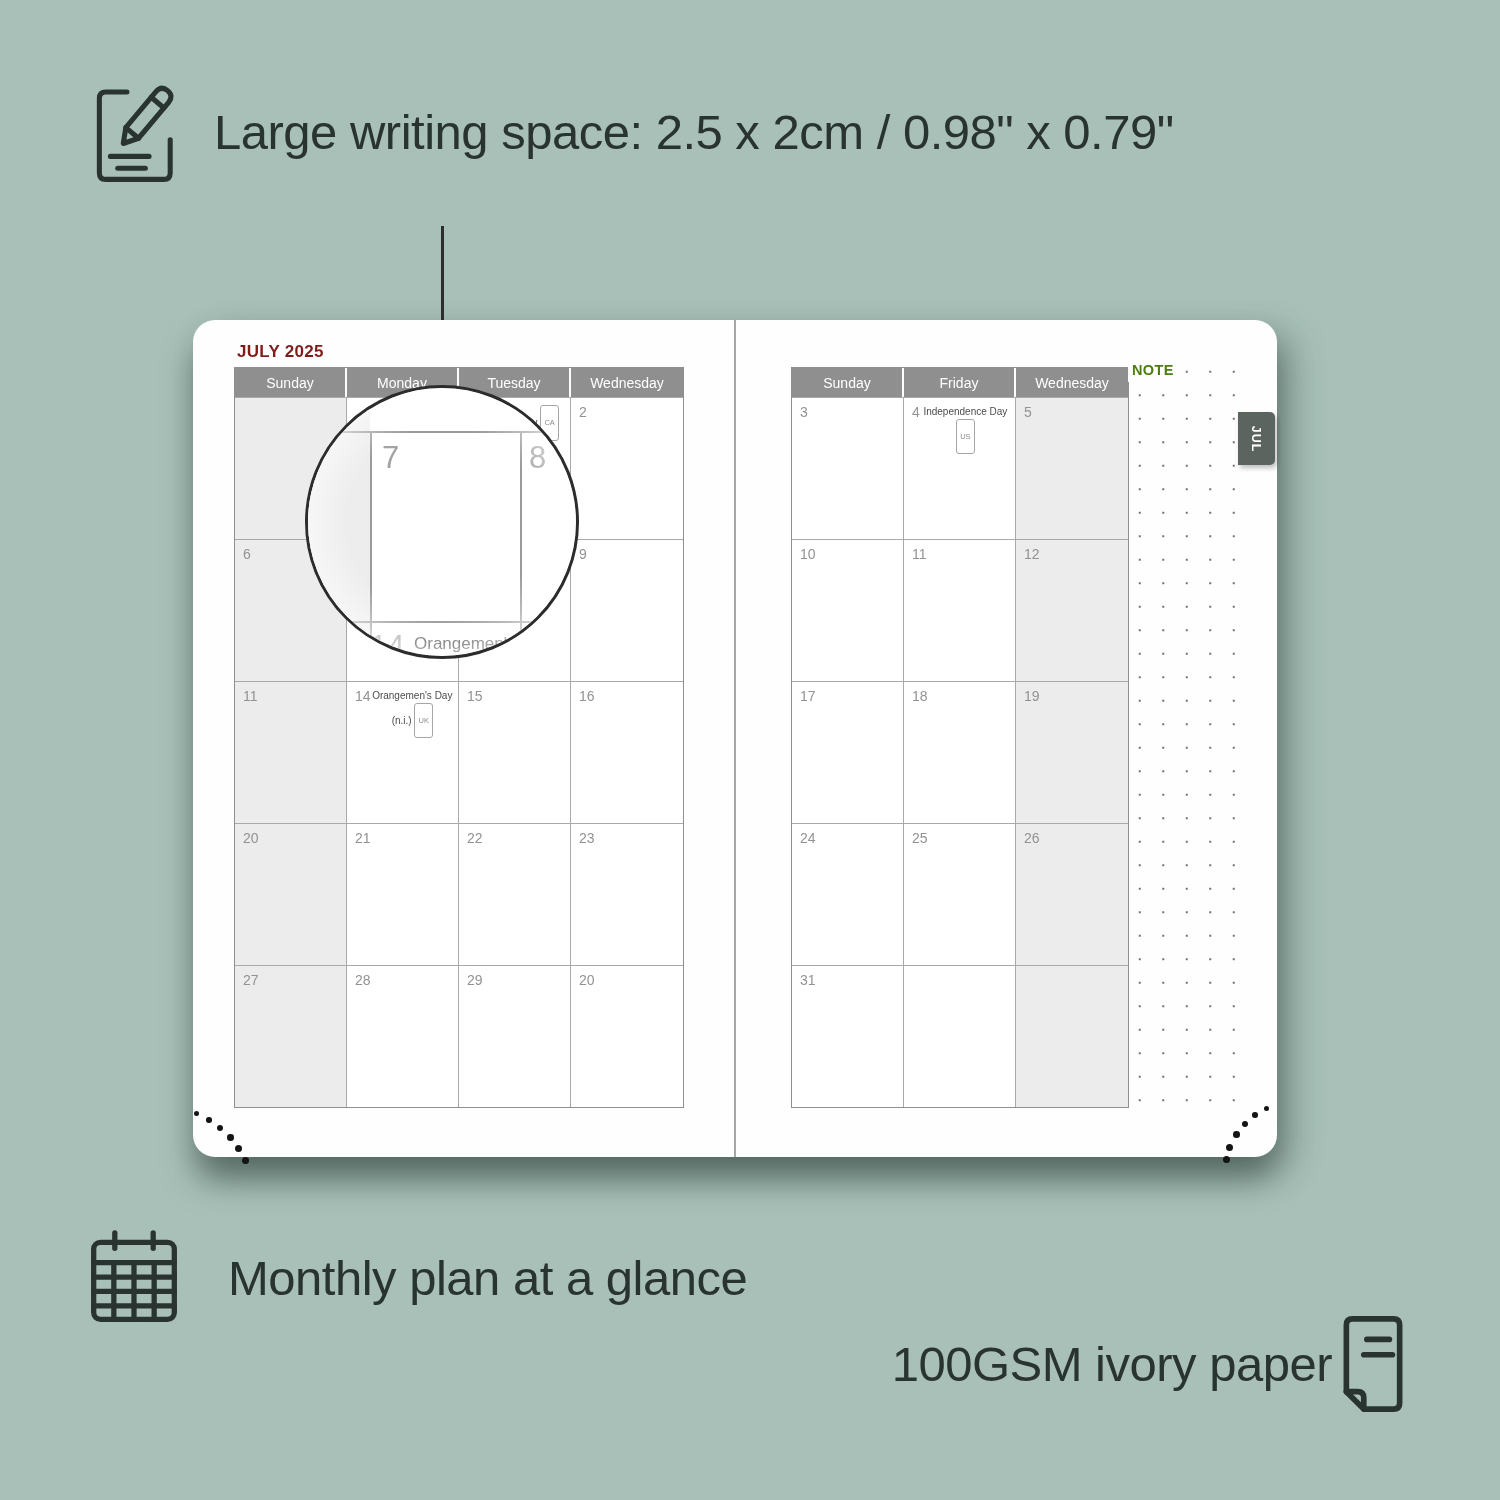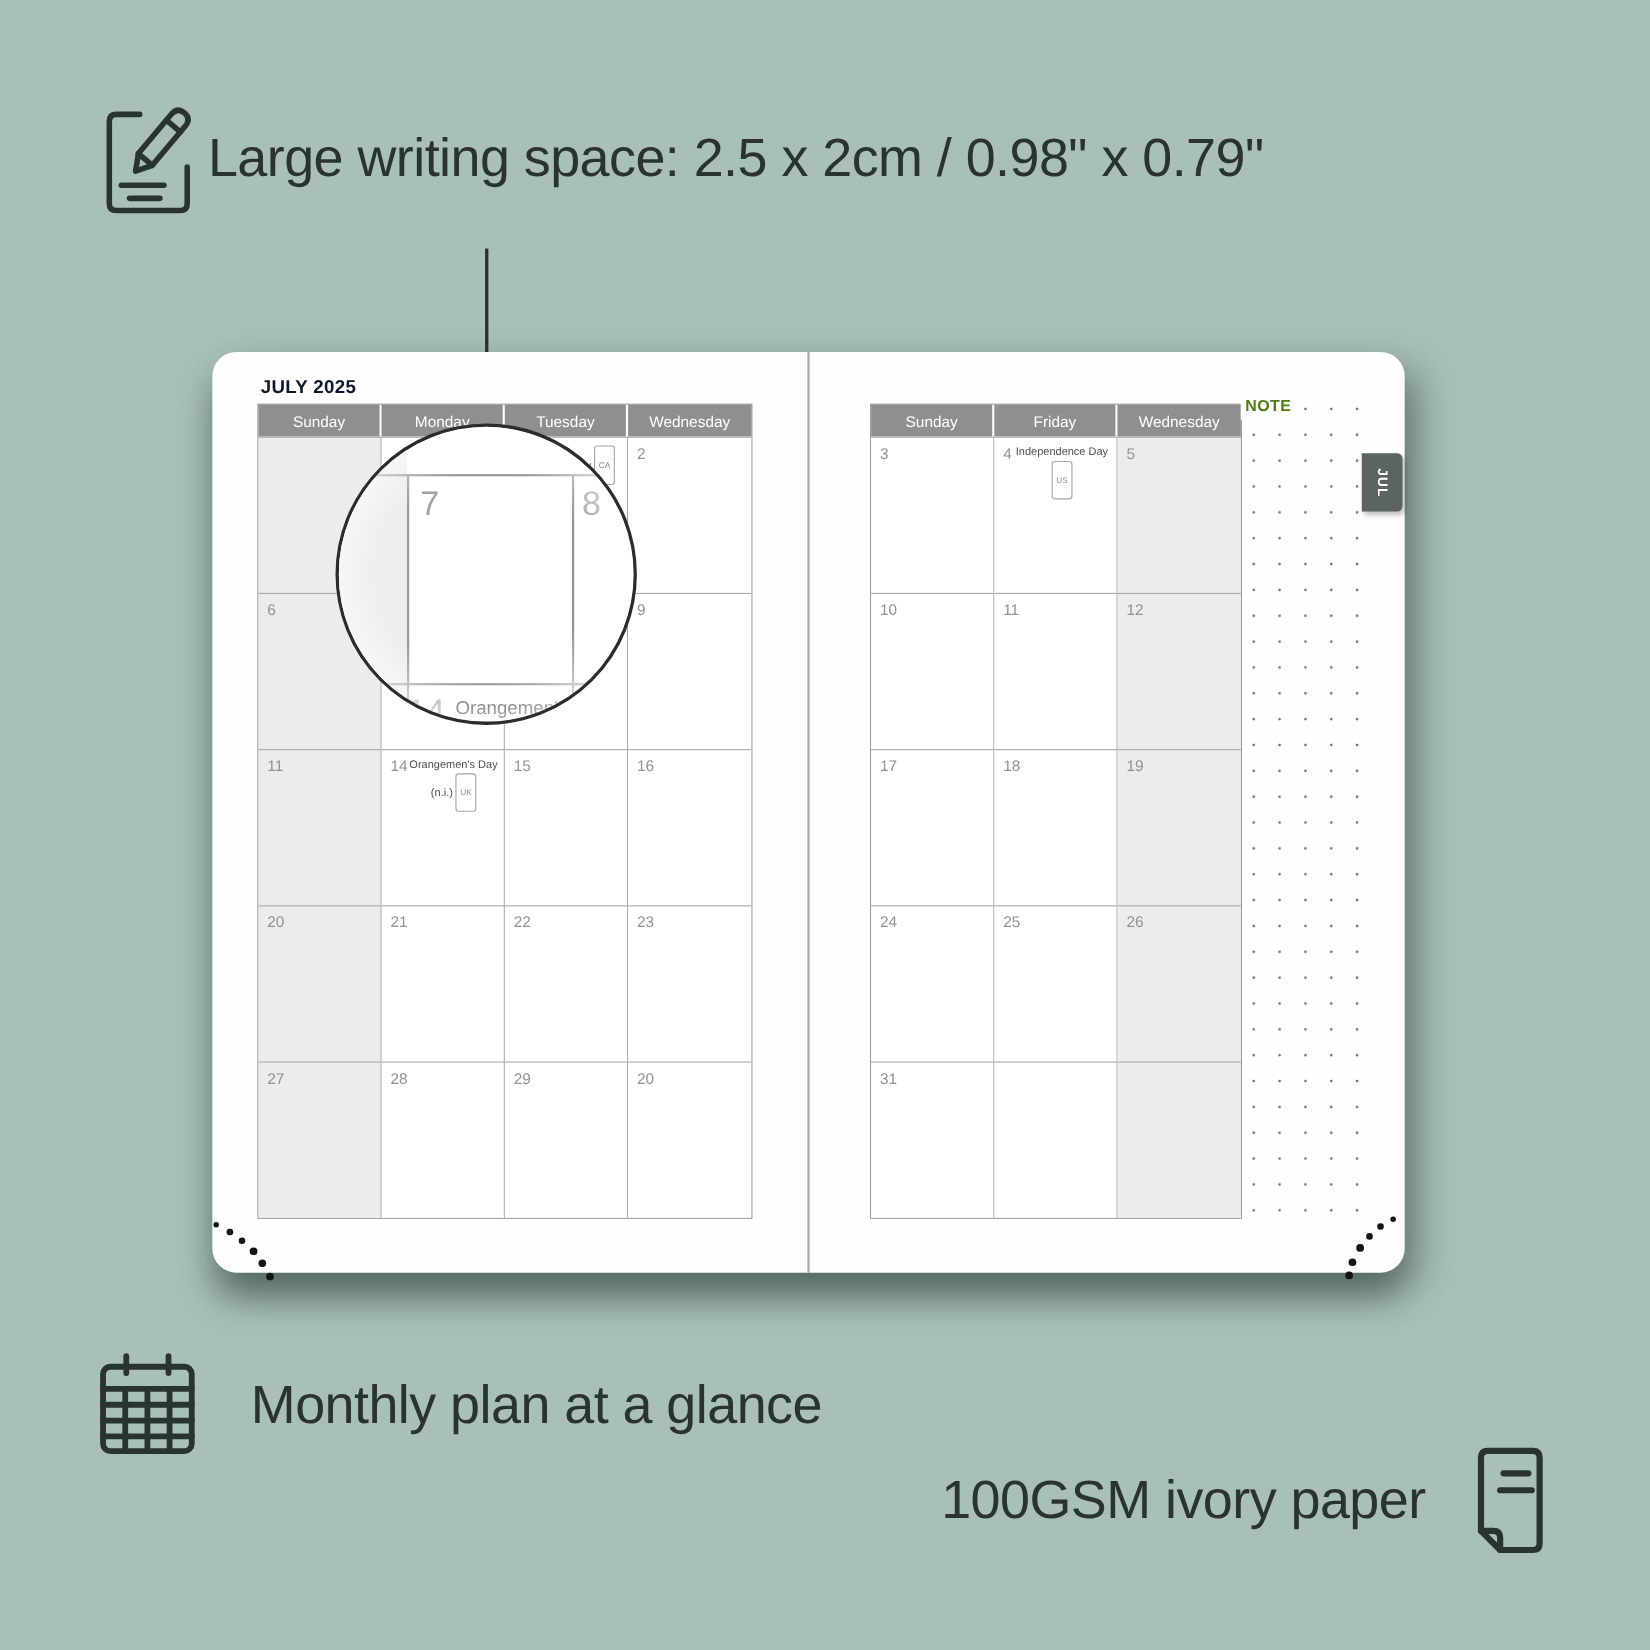--- a/index.html
+++ b/index.html
@@ -5,23 +5,23 @@
   html,body{margin:0;padding:0}
   body{
     width:1500px;height:1500px;position:relative;overflow:hidden;
     background:#a8c0b8;
     font-family:"Liberation Sans",sans-serif;
     color:#293430;
   }
   
   .feature{position:absolute;display:flex;align-items:center}
   .feature .txt{font-size:49px;font-weight:500;letter-spacing:-0.5px;color:#293430;white-space:nowrap}
-  #feat-top{left:92px;top:90px;gap:5px}
+  #feat-top{left:92px;top:78px;gap:30px}
   #feat-bl{left:84px;top:1230px;gap:44px}
-  #feat-br{right:86px;top:1310px;gap:36px}
+  #feat-br{right:86px;top:1310px;}
   .feature svg{display:block}
 
   
   .connector{position:absolute;left:441px;top:226px;width:3px;height:170px;background:#2e2e2e}
   .magnifier{position:absolute;left:305px;top:385px;width:274px;height:274px;border-radius:50%;
     border:3px solid #2c2c2c;background:#fff;overflow:hidden;box-sizing:border-box;z-index:5}
   .magnifier .band{position:absolute;left:0;top:0;bottom:0;width:62px;background:#ededed}
   .magnifier .mv{position:absolute;width:1.6px;background:#9a9a9a;top:43px;bottom:0}
   .magnifier .mv1{left:62px}.magnifier .mv2{left:212px}
   .magnifier .mh{position:absolute;left:0;right:0;height:1.6px;background:#9a9a9a}
@@ -33,21 +33,21 @@
   .magnifier .mhol{position:absolute;left:106px;top:246px;font-size:17px;color:#4d4d4d;white-space:nowrap}
   .magnifier .msub{position:absolute;left:118px;top:268px;font-size:15px;color:#4d4d4d;white-space:nowrap}
   .magnifier .msub .badge{font-size:11px;line-height:13px}
   .magnifier .fade{position:absolute;inset:0;border-radius:50%;
     background:radial-gradient(circle at 50% 50%,rgba(255,255,255,0) 50%,rgba(255,255,255,.55) 71%,rgba(255,255,255,.97) 92%)}
 
   
   .notebook{position:absolute;left:193px;top:320px;width:1084px;height:837px;background:#fefefe;border-radius:22px;
     box-shadow:0 24px 32px -2px rgba(42,60,54,.55),16px 12px 34px rgba(42,60,54,.28)}
   .spine{position:absolute;left:541px;top:0;bottom:0;width:2px;background:#a6a6a6}
-  .month-title{position:absolute;left:44px;top:22px;font-size:17px;font-weight:bold;color:#0f172a;letter-spacing:.3px}
+  .month-title{position:absolute;left:44px;top:22px;font-size:17px;font-weight:bold;color:#7f1d1d;letter-spacing:.3px}
 
   .cal{position:absolute;display:grid;border:1.5px solid #8f8f8f;background:#fff}
   #cal-left{left:41px;top:47px;grid-template-columns:repeat(4,112px);grid-template-rows:29px repeat(5,142px)}
   #cal-right{left:598px;top:47px;grid-template-columns:repeat(3,112px);grid-template-rows:29px repeat(5,142px)}
   .hcell{background:#8f8f8f;color:#fff;font-size:14px;font-weight:normal;display:flex;align-items:center;justify-content:center;border-right:2px solid #fdfdfd}
   #cal-left .hcell:nth-child(4),#cal-right .hcell:nth-child(3){border-right:none}
   .cell{background:#fff;border-right:1px solid #a9a9a9;border-top:1px solid #a9a9a9;position:relative}
   .cell.weekend{background:#ececec}
   #cal-left .cell:nth-child(4n+8){border-right:none}
   #cal-right .cell:nth-child(3n+6){border-right:none}

